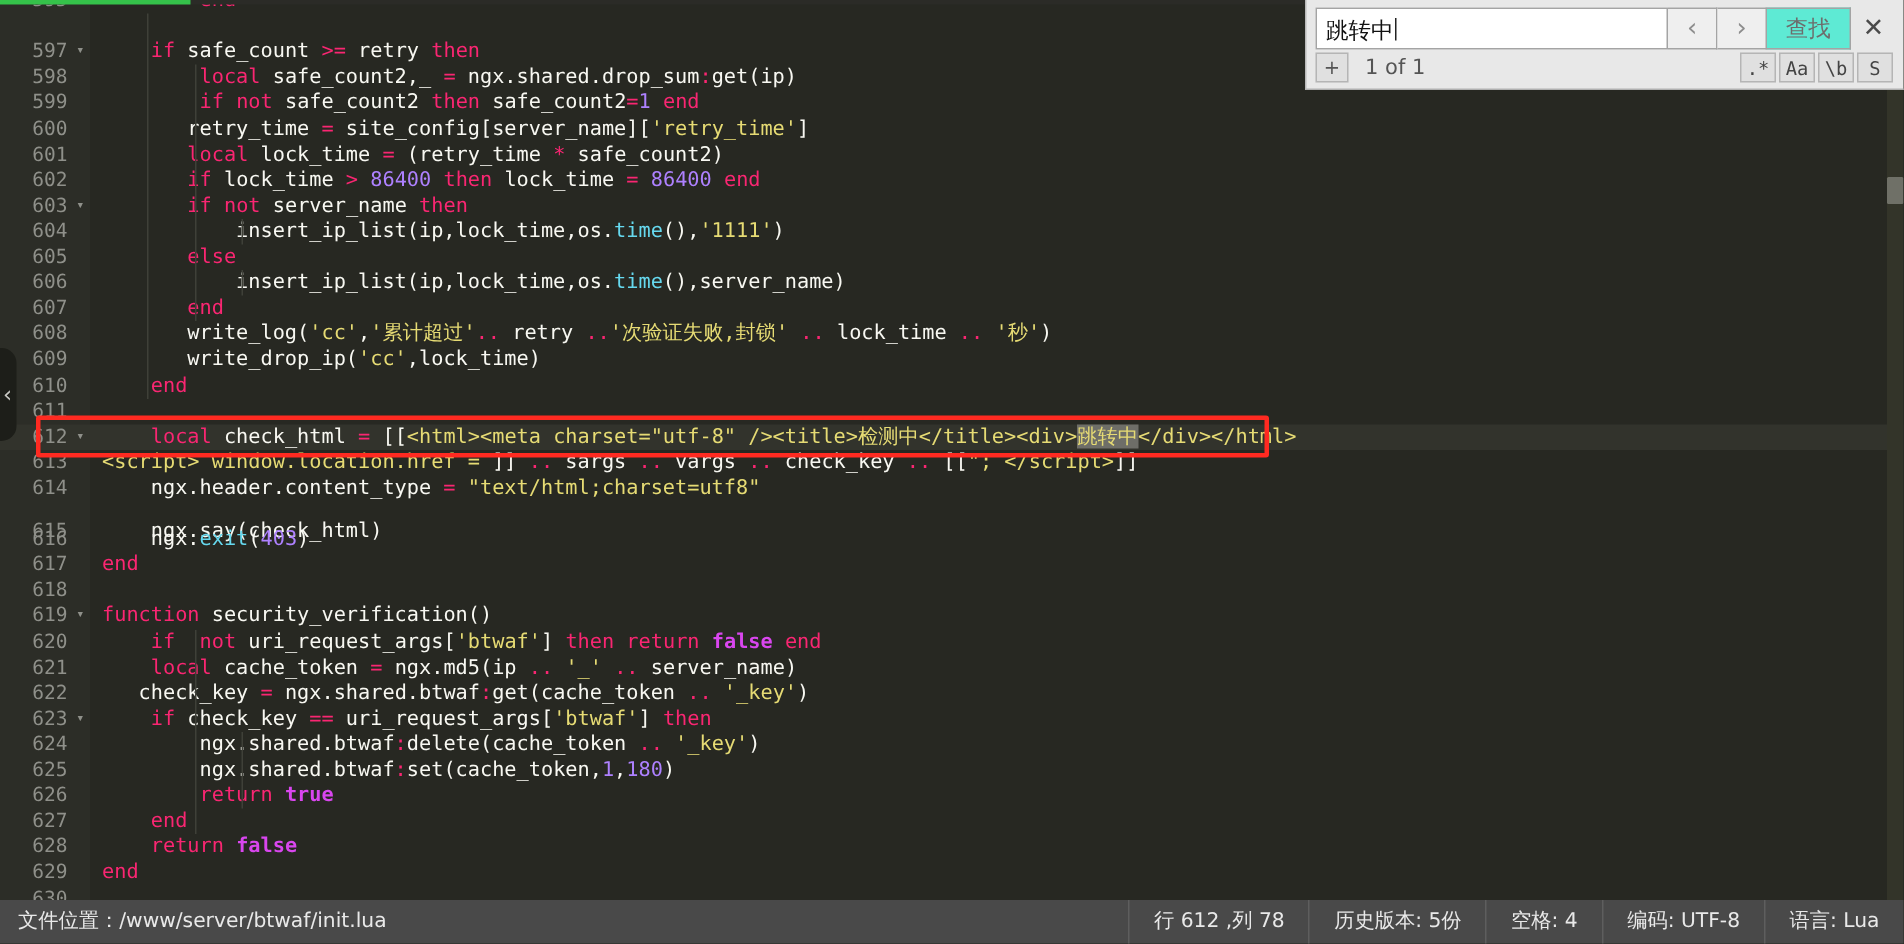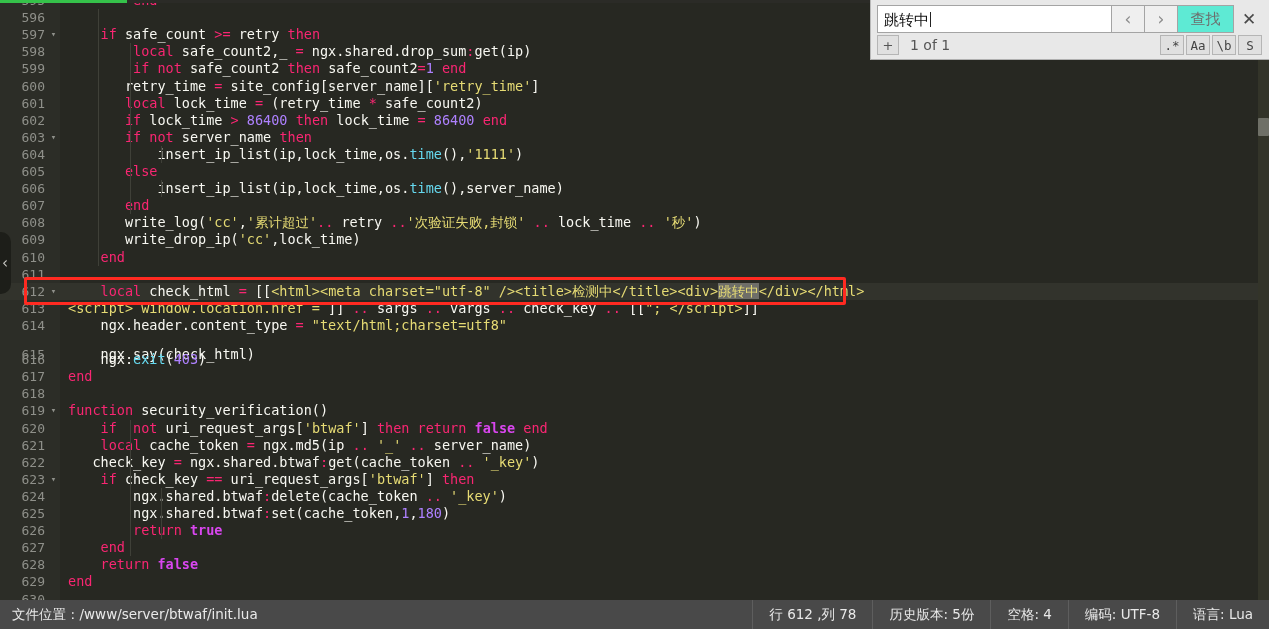--- a/index.html
+++ b/index.html
@@ -123,21 +123,20 @@
 <div id="app">
 
   <div class="progress-track">
     <div class="progress-fill" id="progress-fill" style="width: 10%;"></div>
   </div>
 
   <div class="editor">
     <div class="gutter"></div>
     <div class="code-area" id="code-area">
         <div class="row" style="position: absolute; left: 0px; top: -8px; width: 1269px;"><span class="ln">595</span><span class="src"><span class="pl">        </span><span class="kw">end</span></span></div>
-        <div class="row" style="position: absolute; left: 0px; top: 9.1px; width: 1269px;"><span class="ln">596</span><span class="src"></span></div>
         <div class="row" style="position: absolute; left: 0px; top: 26.2px; width: 1269px;"><span class="ln">597</span><span class="fold">▾</span><span class="src"><span class="pl">    </span><span class="kw">if</span><span class="pl"> safe_count </span><span class="op">&gt;=</span><span class="pl"> retry </span><span class="kw">then</span></span></div>
         <div class="row" style="position: absolute; left: 0px; top: 43.3px; width: 1269px;"><span class="ln">598</span><span class="src"><span class="pl">        </span><span class="kw">local</span><span class="pl"> safe_count2,_ </span><span class="op">=</span><span class="pl"> ngx.shared.drop_sum</span><span class="op">:</span><span class="pl">get(ip)</span></span></div>
         <div class="row" style="position: absolute; left: 0px; top: 60.4px; width: 1269px;"><span class="ln">599</span><span class="src"><span class="pl">        </span><span class="kw">if</span><span class="pl"> </span><span class="kw">not</span><span class="pl"> safe_count2 </span><span class="kw">then</span><span class="pl"> safe_count2</span><span class="op">=</span><span class="num">1</span><span class="pl"> </span><span class="kw">end</span></span></div>
         <div class="row" style="position: absolute; left: 0px; top: 77.5px; width: 1269px;"><span class="ln">600</span><span class="src"><span class="pl">       retry_time </span><span class="op">=</span><span class="pl"> site_config[server_name][</span><span class="str">'retry_time'</span><span class="pl">]</span></span></div>
         <div class="row" style="position: absolute; left: 0px; top: 94.6px; width: 1269px;"><span class="ln">601</span><span class="src"><span class="pl">       </span><span class="kw">local</span><span class="pl"> lock_time </span><span class="op">=</span><span class="pl"> (retry_time </span><span class="op">*</span><span class="pl"> safe_count2)</span></span></div>
         <div class="row" style="position: absolute; left: 0px; top: 111.7px; width: 1269px;"><span class="ln">602</span><span class="src"><span class="pl">       </span><span class="kw">if</span><span class="pl"> lock_time </span><span class="op">&gt;</span><span class="pl"> </span><span class="num">86400</span><span class="pl"> </span><span class="kw">then</span><span class="pl"> lock_time </span><span class="op">=</span><span class="pl"> </span><span class="num">86400</span><span class="pl"> </span><span class="kw">end</span></span></div>
         <div class="row" style="position: absolute; left: 0px; top: 128.8px; width: 1269px;"><span class="ln">603</span><span class="fold">▾</span><span class="src"><span class="pl">       </span><span class="kw">if</span><span class="pl"> </span><span class="kw">not</span><span class="pl"> server_name </span><span class="kw">then</span></span></div>
         <div class="row" style="position: absolute; left: 0px; top: 145.9px; width: 1269px;"><span class="ln">604</span><span class="src"><span class="pl">           insert_ip_list(ip,lock_time,os.</span><span class="fn">time</span><span class="pl">(),</span><span class="str">'1111'</span><span class="pl">)</span></span></div>
         <div class="row" style="position: absolute; left: 0px; top: 163px; width: 1269px;"><span class="ln">605</span><span class="src"><span class="pl">       </span><span class="kw">else</span></span></div>
         <div class="row" style="position: absolute; left: 0px; top: 180.1px; width: 1269px;"><span class="ln">606</span><span class="src"><span class="pl">           insert_ip_list(ip,lock_time,os.</span><span class="fn">time</span><span class="pl">(),server_name)</span></span></div>

